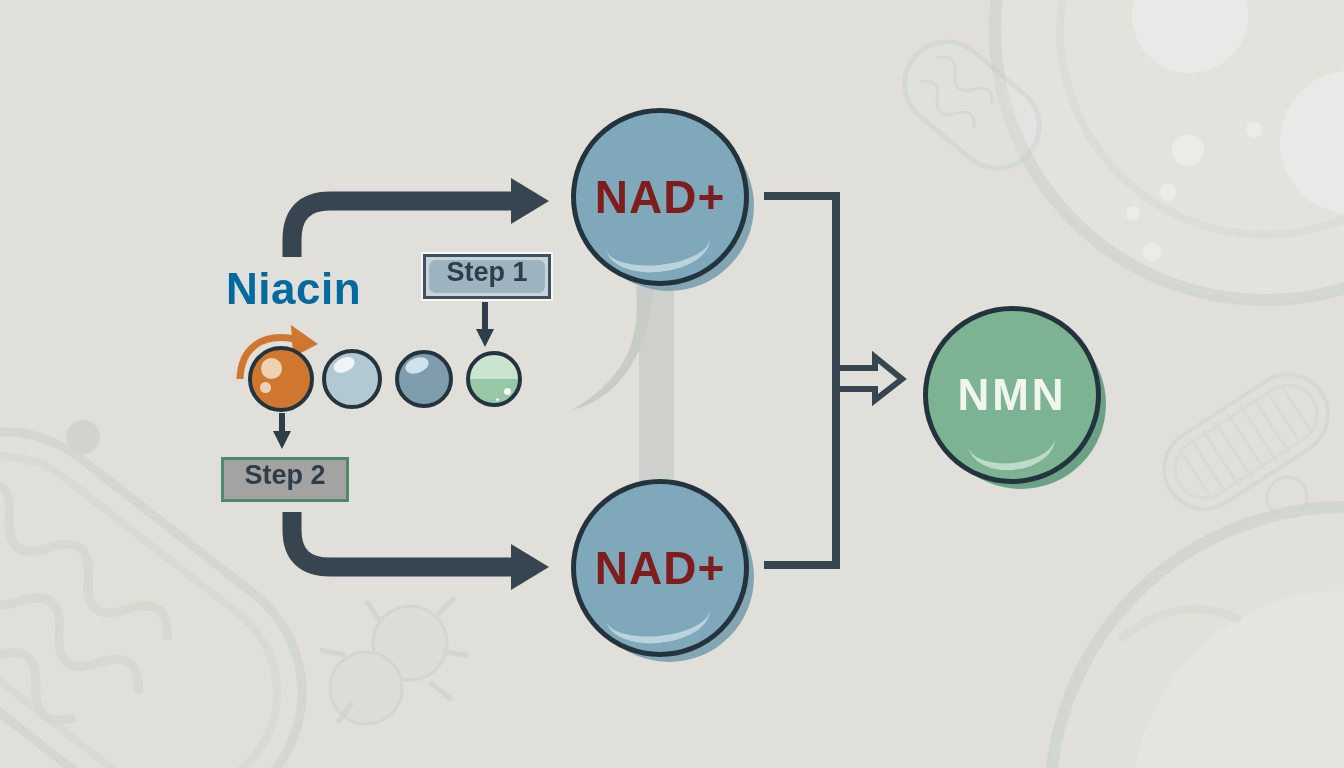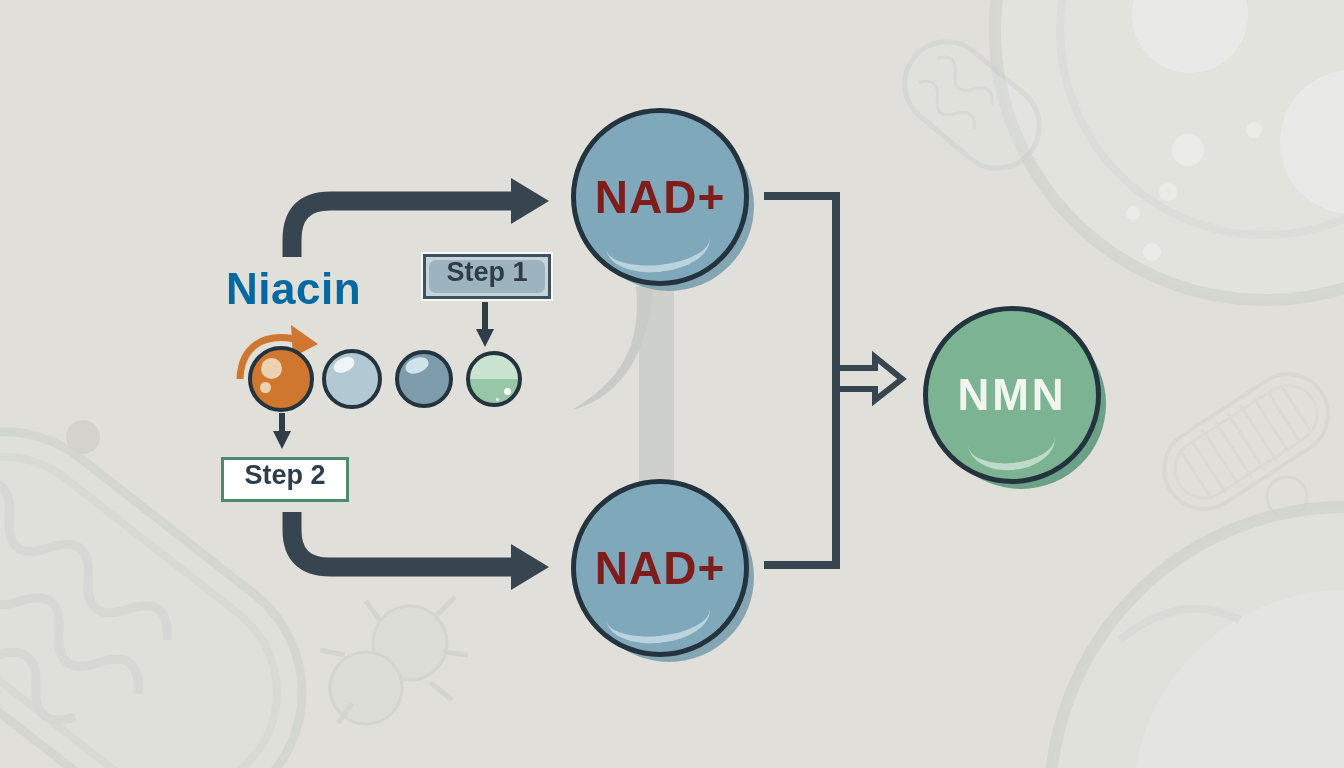--- a/index.html
+++ b/index.html
@@ -81,21 +81,21 @@
   .step .inner-panel { position:absolute; inset:3px; border-radius:7px; }
   .step .step-text { position:relative; z-index:1; }
   .step1 {
     left:423px; top:254px; width:128px;
     background:#c9d4da; border:3px solid #3c5260;
     box-shadow:0 0 0 2px rgba(250,252,250,0.85);
   }
   .step1 .inner-panel { background:#9db3bf; }
   .step2 {
     left:221px; top:457px; width:128px;
-    background:#ffffff; border:3px solid #4f8a6e;
+    background:#a3a3a3; border:3px solid #4f8a6e;
   }
 </style>
 </head>
 <body>
 
 <div class="canvas">
 
   <svg class="layer" viewBox="0 0 1344 768">
 
     <g>

